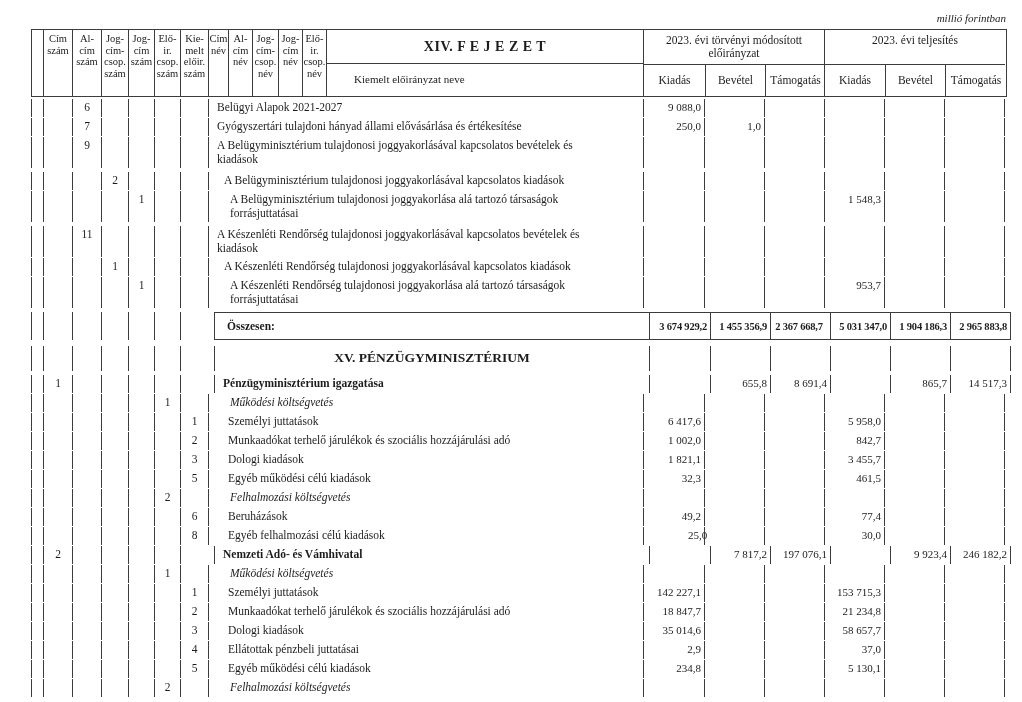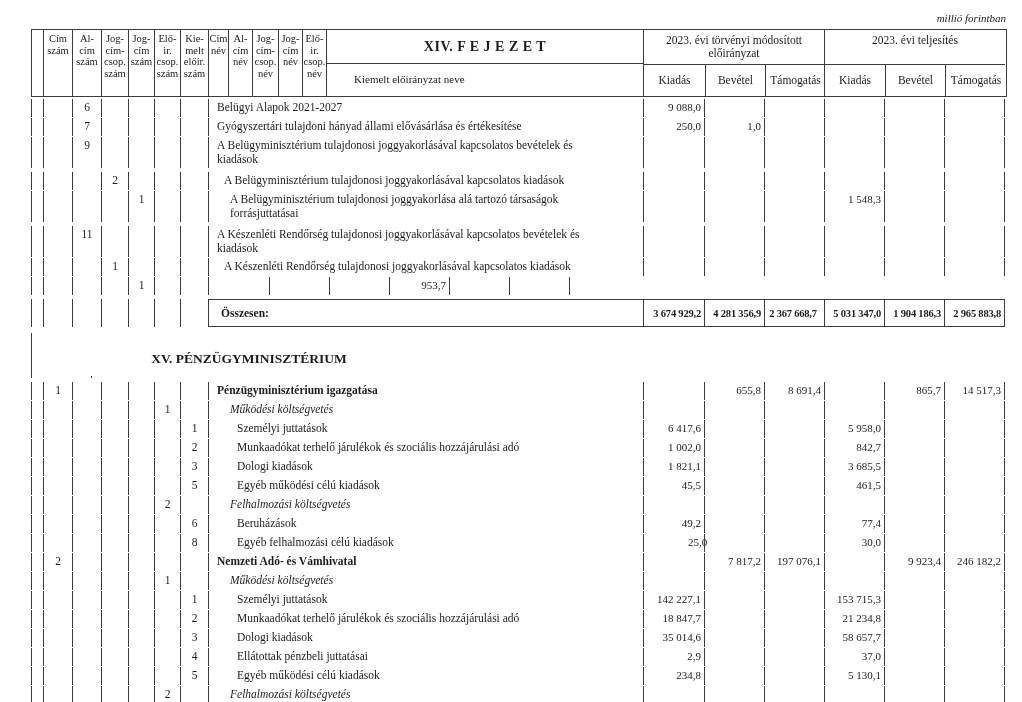--- a/index.html
+++ b/index.html
@@ -28,33 +28,33 @@
   
   #tbody{margin-top:2px;}
   .row{display:flex;align-items:stretch;margin-bottom:1px;min-height:18px;}
   .row.gap{margin-top:4px;}
   .bc{box-sizing:border-box;border-left:1px solid #3c3c3c;font-size:11.5px;line-height:13.5px;
       padding-top:2px;flex:none;}
   .bc.lead{width:12px;}
   .bc.num{text-align:center;}
   .c-name{width:435px;padding-right:30px;padding-bottom:2px;}
   .ind1{padding-left:8px;}  .ind2{padding-left:15px;}
-  .ind3{padding-left:21px;} .ind4{padding-left:28px;}
+  .ind3{padding-left:21px;} .ind4{padding-left:19px;}
   .cv{text-align:right;padding-right:3px;font-size:11px;}
   .cv.last{border-right:1px solid #3c3c3c;}
 
-  .row.bold .c-name{font-weight:bold;}
+  .row.bold .c-name{font-weight:bold;margin-left:6px;}
   .row.italic .c-name{font-style:italic;}
 
   .row.total{min-height:28px;font-weight:bold;margin-top:4px;}
   .row.total .c-name,.row.total .cv{border-top:1px solid #3c3c3c;border-bottom:1px solid #3c3c3c;}
   .row.total .c-name{padding-top:7px;padding-left:12px;}
   .row.total .cv{padding-top:7px;font-size:10.5px;letter-spacing:-0.2px;}
 
-  .row.section{min-height:25px;margin-top:6px;margin-bottom:4px;flex-direction:column;}
+  .row.section{min-height:25px;margin-top:6px;margin-bottom:4px;}
   .row.section .c-name{text-align:center;font-weight:bold;font-size:13.5px;padding:5px 0 0 0;}
 </style>
 </head>
 <body>
 
 <div class="page">
   <div class="note">millió forintban</div>
   <div class="table">
     <div class="header" id="hdr">
         <div class="hc lead"></div>
@@ -229,38 +229,39 @@
           <div class="bc cv last" style="width: 61px;"></div>
         </div>
         <div class="row data normal">
           <div class="bc lead"></div>
           <div class="bc num" style="width: 29px;"></div>
           <div class="bc num" style="width: 29px;"></div>
           <div class="bc num" style="width: 27px;"></div>
           <div class="bc num" style="width: 26px;">1</div>
           <div class="bc num" style="width: 26px;"></div>
           <div class="bc num" style="width: 28px;"></div>
+          <div class="bc c-name ind3">A Készenléti Rendőrség tulajdonosi joggyakorlása alá tartozó társaságok forrásjuttatásai</div>
           <div class="bc cv" style="width: 61px;"></div>
           <div class="bc cv" style="width: 60px;"></div>
           <div class="bc cv" style="width: 60px;"></div>
           <div class="bc cv" style="width: 60px;">953,7</div>
           <div class="bc cv" style="width: 60px;"></div>
           <div class="bc cv last" style="width: 61px;"></div>
         </div>
         <div class="row total gap bold">
           <div class="bc lead"></div>
           <div class="bc num" style="width: 29px;"></div>
           <div class="bc num" style="width: 29px;"></div>
           <div class="bc num" style="width: 27px;"></div>
           <div class="bc num" style="width: 26px;"></div>
           <div class="bc num" style="width: 26px;"></div>
           <div class="bc num" style="width: 28px;"></div>
           <div class="bc c-name ind1">Összesen:</div>
           <div class="bc cv" style="width: 61px;">3 674 929,2</div>
-          <div class="bc cv" style="width: 60px;">4 281 356,9</div>
+          <div class="bc cv" style="width: 60px;">1 455 356,9</div>
           <div class="bc cv" style="width: 60px; text-align: center;">2 367 668,7</div>
           <div class="bc cv" style="width: 60px;">5 031 347,0</div>
           <div class="bc cv" style="width: 60px;">1 904 186,3</div>
           <div class="bc cv last" style="width: 61px;">2 965 883,8</div>
         </div>
         <div class="row section bold">
           <div class="bc lead"></div>
           <div class="bc num" style="width: 29px;"></div>
           <div class="bc num" style="width: 29px;"></div>
           <div class="bc num" style="width: 27px;"></div>
@@ -344,34 +345,34 @@
           <div class="bc num" style="width: 29px;"></div>
           <div class="bc num" style="width: 29px;"></div>
           <div class="bc num" style="width: 27px;"></div>
           <div class="bc num" style="width: 26px;"></div>
           <div class="bc num" style="width: 26px;"></div>
           <div class="bc num" style="width: 28px;">3</div>
           <div class="bc c-name ind4">Dologi kiadások</div>
           <div class="bc cv" style="width: 61px;">1 821,1</div>
           <div class="bc cv" style="width: 60px;"></div>
           <div class="bc cv" style="width: 60px;"></div>
-          <div class="bc cv" style="width: 60px;">3 685,5</div>
+          <div class="bc cv" style="width: 60px;">3 455,7</div>
           <div class="bc cv" style="width: 60px;"></div>
           <div class="bc cv last" style="width: 61px;"></div>
         </div>
         <div class="row data normal">
           <div class="bc lead"></div>
           <div class="bc num" style="width: 29px;"></div>
           <div class="bc num" style="width: 29px;"></div>
           <div class="bc num" style="width: 27px;"></div>
           <div class="bc num" style="width: 26px;"></div>
           <div class="bc num" style="width: 26px;"></div>
           <div class="bc num" style="width: 28px;">5</div>
           <div class="bc c-name ind4">Egyéb működési célú kiadások</div>
-          <div class="bc cv" style="width: 61px;">45,5</div>
+          <div class="bc cv" style="width: 61px;">32,3</div>
           <div class="bc cv" style="width: 60px;"></div>
           <div class="bc cv" style="width: 60px;"></div>
           <div class="bc cv" style="width: 60px;">461,5</div>
           <div class="bc cv" style="width: 60px;"></div>
           <div class="bc cv last" style="width: 61px;"></div>
         </div>
         <div class="row data italic">
           <div class="bc lead"></div>
           <div class="bc num" style="width: 29px;"></div>
           <div class="bc num" style="width: 29px;"></div>

